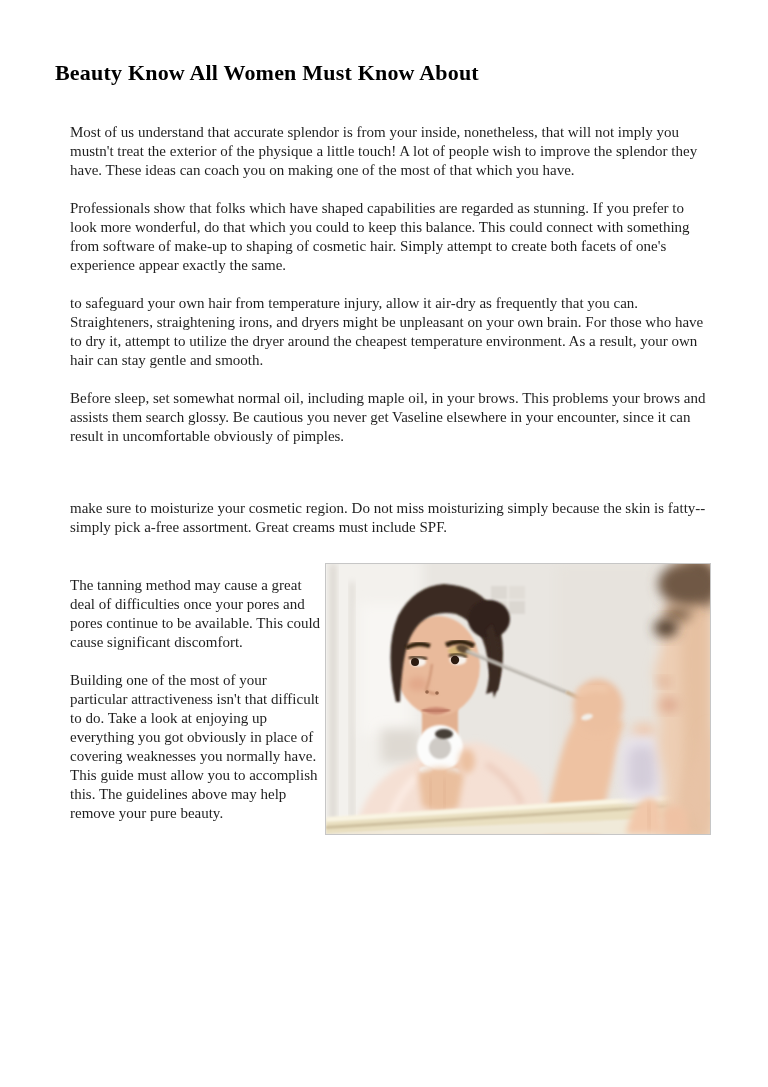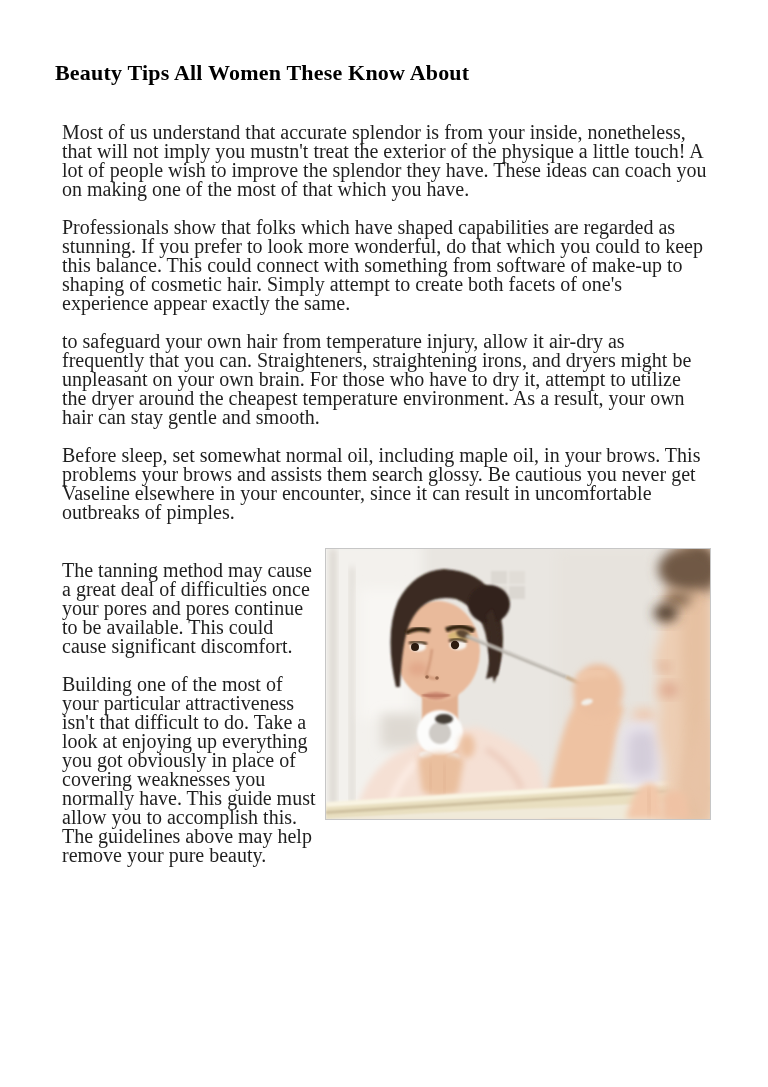--- a/index.html
+++ b/index.html
@@ -23,23 +23,23 @@
   }
   h1.title {
     font-size: 22px;
     line-height: 26px;
     font-weight: bold;
     color: #000000;
     margin: 0 0 37px 0;
     letter-spacing: 0.2px;
   }
   p.para {
-    font-size: 20px;
+    font-size: 15px;
     line-height: 19px;
-    margin: 0 0 19px 7px;
+    margin: 0 0 19px 15px;
     color: #1f1f1f;
   }
   p.para.gap-before {
     margin-top: 53px;
   }
   figure.photo {
     float: right;
     width: 384px;
     height: 270px;
     margin: 8px 0 10px 5px;
@@ -50,26 +50,27 @@
   figure.photo svg { display: block; }
   p.para.beside-photo {
     margin-top: 39px;
   }
 </style>
 </head>
 <body>
 
 <div class="page">
 
-  <h1 class="title">Beauty Tips All Women These Know About</h1>
+  <h1 class="title">Beauty Know All Women Must Know About</h1>
 
   <p class="para">Most of us understand that accurate splendor is from your inside, nonetheless, that will not imply you mustn't treat the exterior of the physique a little touch! A lot of people wish to improve the splendor they have. These ideas can coach you on making one of the most of that which you have.</p>
   <p class="para">Professionals show that folks which have shaped capabilities are regarded as stunning. If you prefer to look more wonderful, do that which you could to keep this balance. This could connect with something from software of make-up to shaping of cosmetic hair. Simply attempt to create both facets of one's experience appear exactly the same.</p>
   <p class="para">to safeguard your own hair from temperature injury, allow it air-dry as frequently that you can. Straighteners, straightening irons, and dryers might be unpleasant on your own brain. For those who have to dry it, attempt to utilize the dryer around the cheapest temperature environment. As a result, your own hair can stay gentle and smooth.</p>
-  <p class="para">Before sleep, set somewhat normal oil, including maple oil, in your brows. This problems your brows and assists them search glossy. Be cautious you never get Vaseline elsewhere in your encounter, since it can result in uncomfortable outbreaks of pimples.</p>
+  <p class="para">Before sleep, set somewhat normal oil, including maple oil, in your brows. This problems your brows and assists them search glossy. Be cautious you never get Vaseline elsewhere in your encounter, since it can result in uncomfortable obviously of pimples.</p>
+  <p class="para gap-before">make sure to moisturize your cosmetic region. Do not miss moisturizing simply because the skin is fatty--simply pick a-free assortment. Great creams must include SPF.</p>
 
   <figure class="photo">
     <svg width="384" height="270" viewBox="0 0 384 270" xmlns="http://www.w3.org/2000/svg">
       <defs>
         <filter id="b1" x="-30%" y="-30%" width="160%" height="160%">
             <feGaussianBlur stdDeviation="1.2"></feGaussianBlur>
           </filter>
         <filter id="b3" x="-40%" y="-40%" width="180%" height="180%">
             <feGaussianBlur stdDeviation="3"></feGaussianBlur>
           </filter>

